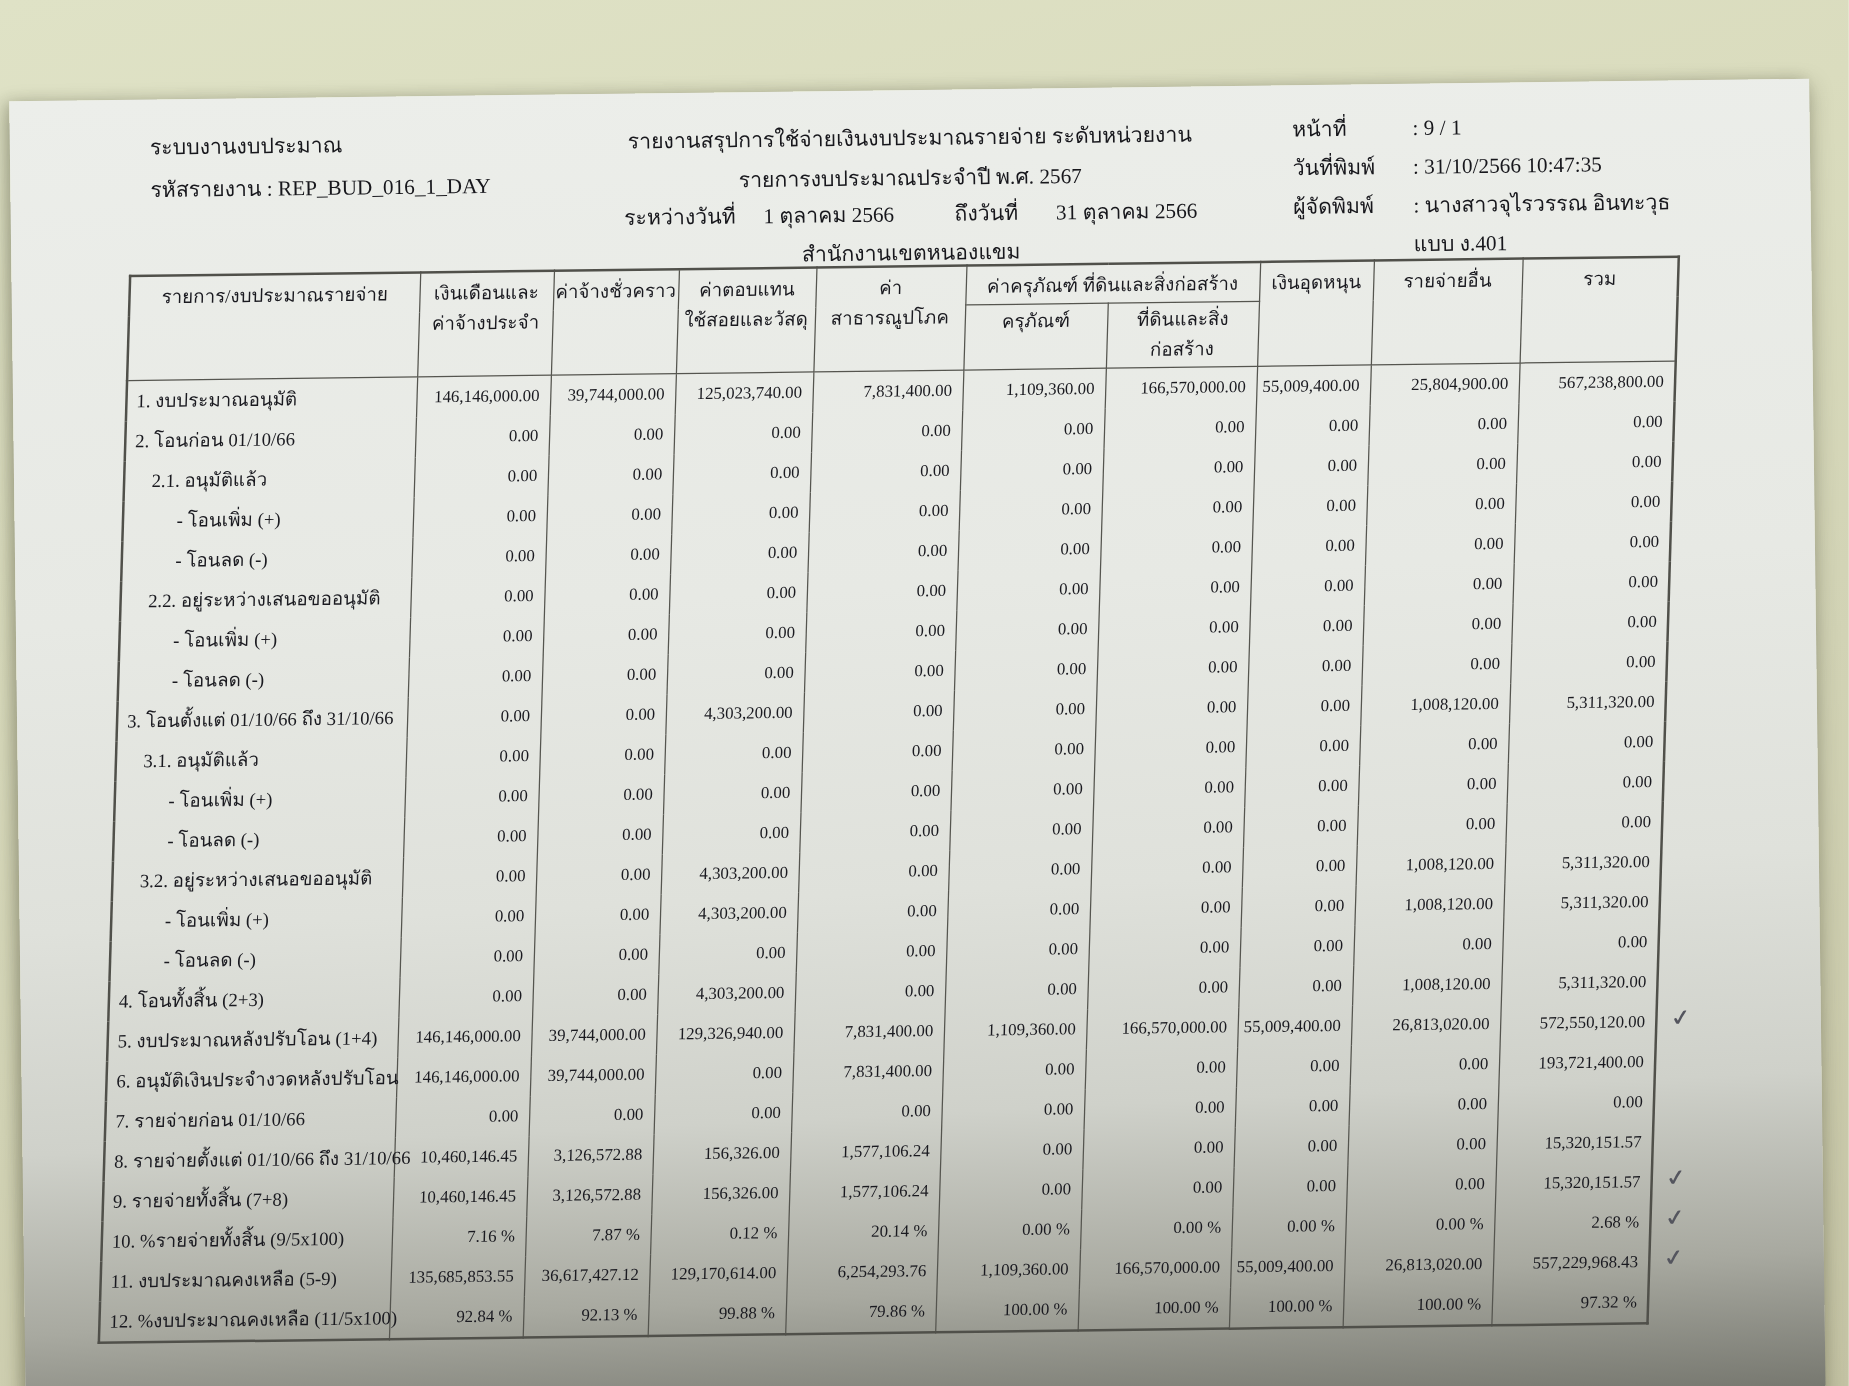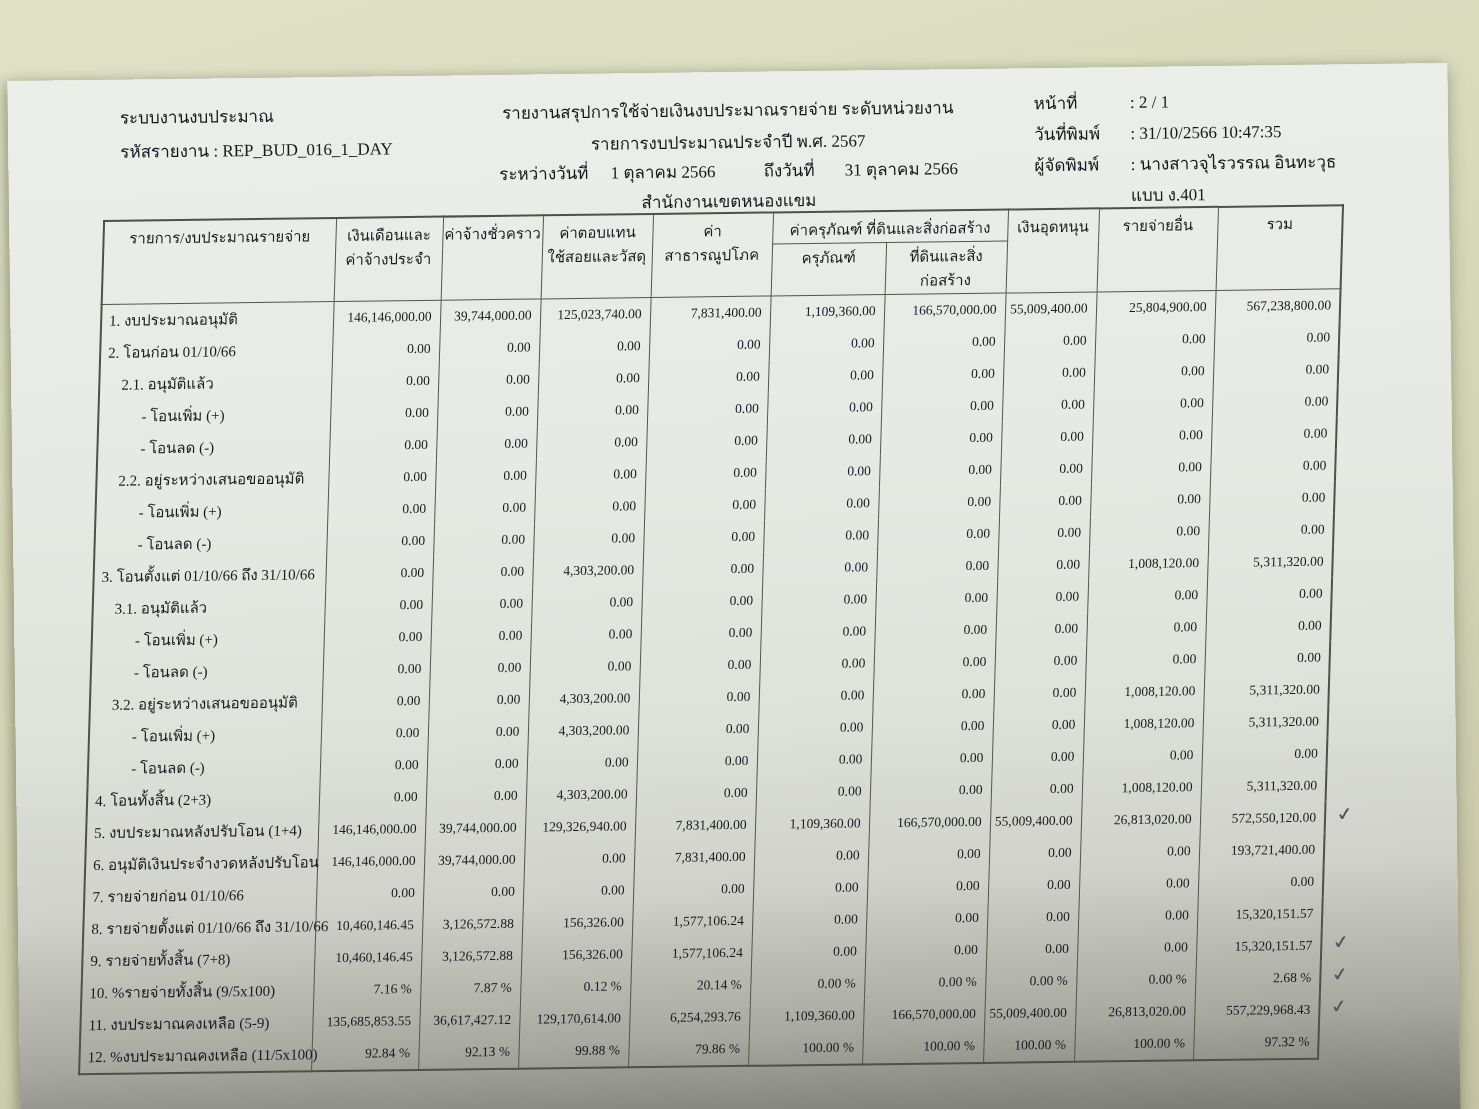--- a/index.html
+++ b/index.html
@@ -58,21 +58,21 @@
       <span class="g1">1 ตุลาคม 2566</span>
       <span class="g2">ถึงวันที่</span>
       <span class="g3">31 ตุลาคม 2566</span>
     </div>
     <div>สำนักงานเขตหนองแขม</div>
   </div>
 
   <div class="hdr-right">
     <div>
       <span class="lab">หน้าที่</span>
-      <span>: 2 / 1</span>
+      <span>: 9 / 1</span>
     </div>
     <div>
       <span class="lab">วันที่พิมพ์</span>
       <span>: 31/10/2566 10:47:35</span>
     </div>
     <div>
       <span class="lab">ผู้จัดพิมพ์</span>
       <span>: นางสาวจุไรวรรณ อินทะวุธ</span>
     </div>
     <div class="form-code">แบบ ง.401</div>

